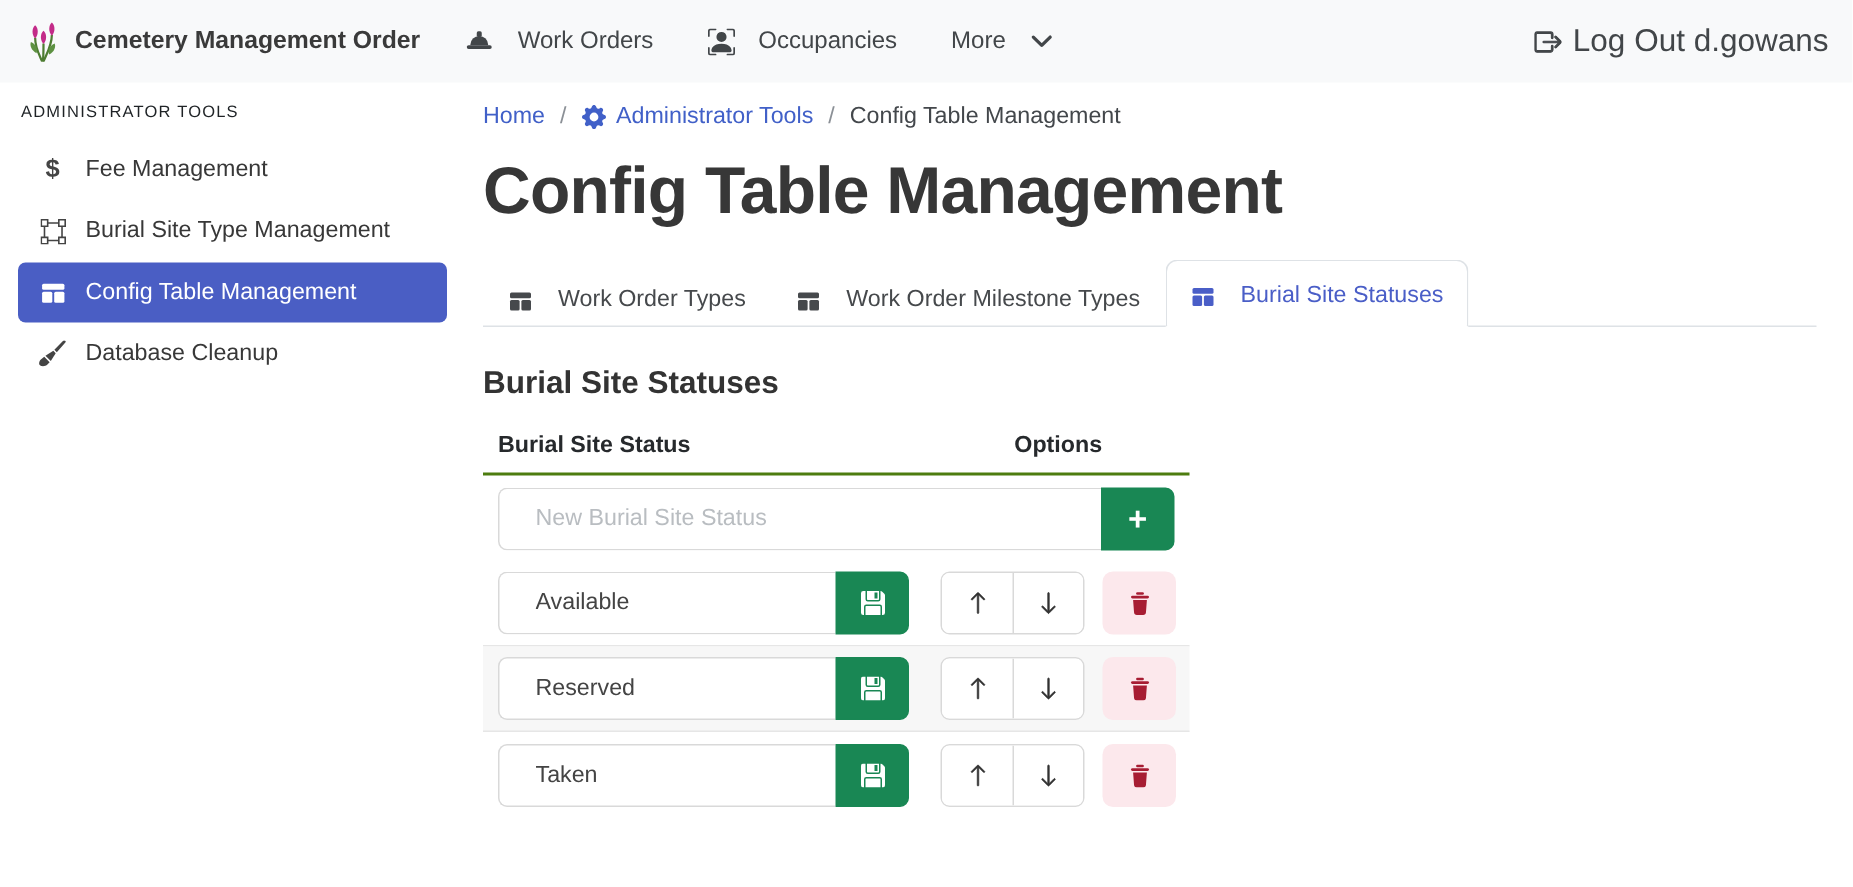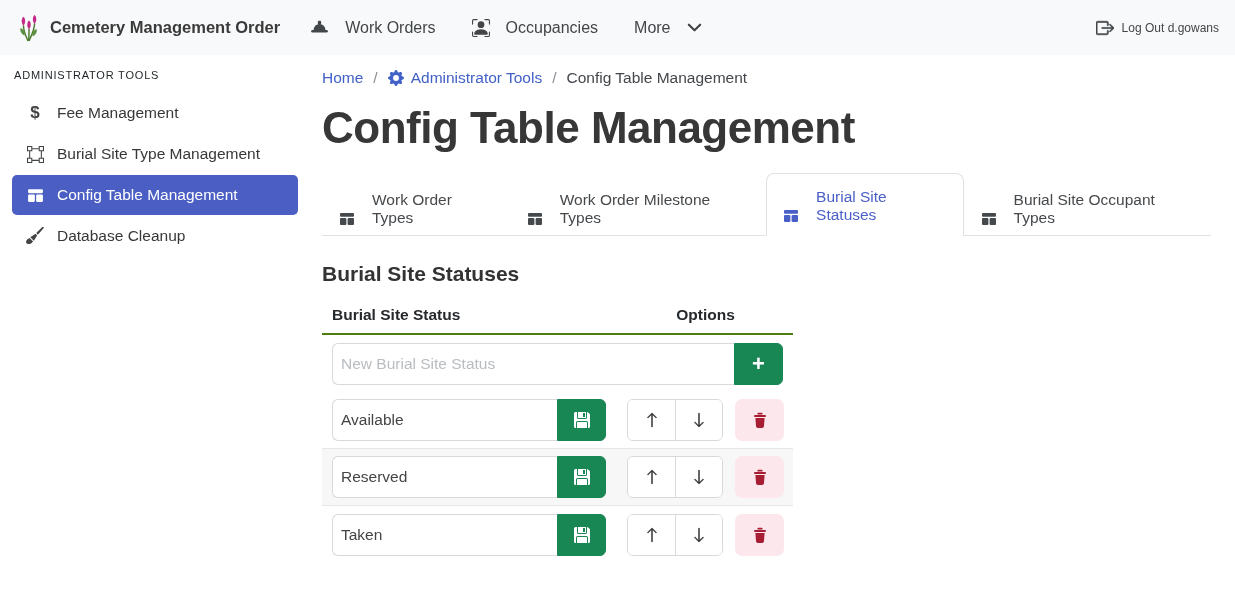--- a/index.html
+++ b/index.html
@@ -5,21 +5,21 @@
   * { box-sizing: border-box; margin: 0; padding: 0; }
   html,body { width:1235px; height:591px; overflow:hidden; background:#fff;
     font-family:"Liberation Sans","DejaVu Sans",sans-serif; color:#333; }
 
   
   .navbar { height:55px; background:#f8f9fa; display:flex; align-items:center; padding:0 16px; }
   .brand { display:flex; align-items:center; gap:8px; font-size:16.5px; font-weight:bold; color:#3a3a3a; cursor:pointer; }
   .nav-links { display:flex; align-items:center; gap:36px; margin-left:30px; }
   .nav-item { display:flex; align-items:center; gap:16px; font-size:16px; color:#424649; cursor:pointer; }
   .nav-item svg { flex:0 0 auto; }
-  .nav-right { margin-left:auto; display:flex; align-items:center; gap:8px; font-size:12px; color:#424649; cursor:pointer; }
+  .nav-right { margin-left:auto; display:flex; align-items:center; gap:8px; font-size:21px; color:#424649; cursor:pointer; }
 
   
   .shell { display:flex; height:536px; }
   .sidebar { width:310px; padding:14px 12px 0 12px; flex:0 0 auto; }
   .side-label { font-size:11px; letter-spacing:.8px; color:#1f2326; margin:0 0 12px 2px; }
   .side-item { height:40px; display:flex; align-items:center; padding:0 10px; border-radius:5px;
     font-size:15.5px; color:#383838; cursor:pointer; margin-bottom:1px; }
   .side-item .ico { width:26px; display:flex; justify-content:center; align-items:center; margin-right:9px; color:#444; }
   .side-item.active { background:#4a5ec4; color:#fff; }
   .side-item.active .ico { color:#fff; }
@@ -52,21 +52,21 @@
   .th-options { width:175px; text-align:center; }
   .tbl-row { display:flex; align-items:center; height:57px; }
   .tbl-row.bordered { border-bottom:1px solid #e6e6e6; }
   .tbl-row.striped { background:#f7f7f7; }
   .cell-status { width:296px; padding:0 10px; }
   .cell-options { width:175px; display:flex; align-items:center; justify-content:center; gap:12px; }
   .cell-full { width:471px; padding:0 10px; }
 
   .input-group { display:flex; height:42px; }
   .input-group input { flex:1; min-width:0; height:42px; border:1px solid #d9d9d9; border-right:none;
-    border-radius:6px 0 0 6px; padding:0 8px; font-size:15.5px; color:#444; outline:none;
+    border-radius:6px 0 0 6px; padding:0 24px; font-size:15.5px; color:#444; outline:none;
     font-family:"Liberation Sans","DejaVu Sans",sans-serif; background:#fff; }
   .input-group input::placeholder { color:#b9bdc1; }
   .btn-green { width:49px; height:42px; background:#198754; border:1px solid #198754; border-radius:0 6px 6px 0;
     color:#fff; display:flex; align-items:center; justify-content:center; cursor:pointer; }
   .btn-green.plus { font-size:22px; font-weight:bold; line-height:1; }
 
   .updown { display:flex; border:1px solid #d9d9d9; border-radius:6px; overflow:hidden; background:#fff; }
   .updown button { width:47px; height:40px; background:#fff; border:none; display:flex; align-items:center;
     justify-content:center; color:#333; cursor:pointer; }
   .updown button + button { border-left:1px solid #d9d9d9; }
@@ -220,28 +220,20 @@
         <span>Work Order Milestone Types</span>
       </div>
       <div class="tab active">
         <svg width="16" height="16" viewBox="0 0 16 16" fill="#4a5ec7">
           <rect x="1" y="2" width="14" height="3.8" rx="1"></rect>
             <rect x="1" y="7" width="6.4" height="7" rx="1"></rect>
             <rect x="8.6" y="7" width="6.4" height="7" rx="1"></rect>
         </svg>
         <span>Burial Site Statuses</span>
       </div>
-      <div class="tab">
-        <svg width="16" height="16" viewBox="0 0 16 16" fill="#46494c">
-          <rect x="1" y="2" width="14" height="3.8" rx="1"></rect>
-            <rect x="1" y="7" width="6.4" height="7" rx="1"></rect>
-            <rect x="8.6" y="7" width="6.4" height="7" rx="1"></rect>
-        </svg>
-        <span>Burial Site Occupant Types</span>
-      </div>
     </div>
 
     <h2 class="section-heading">Burial Site Statuses</h2>
 
     <div class="tbl">
       <div class="tbl-head">
         <div class="th-status">Burial Site Status</div>
         <div class="th-options">Options</div>
       </div>
 

